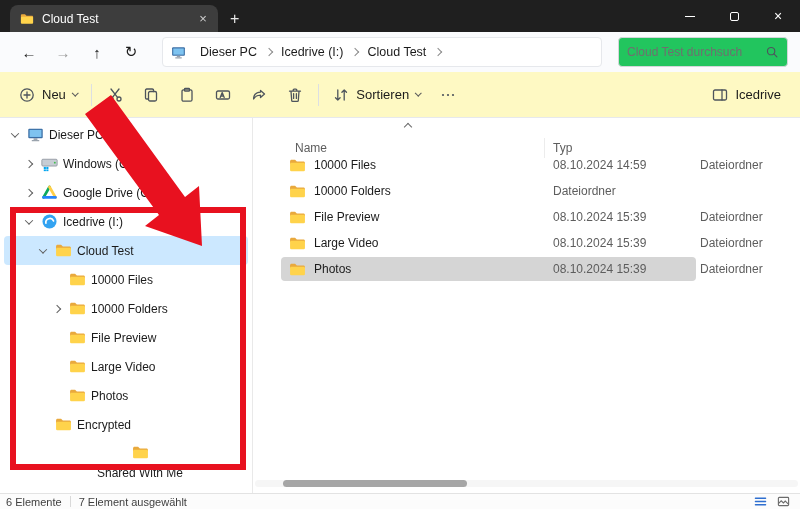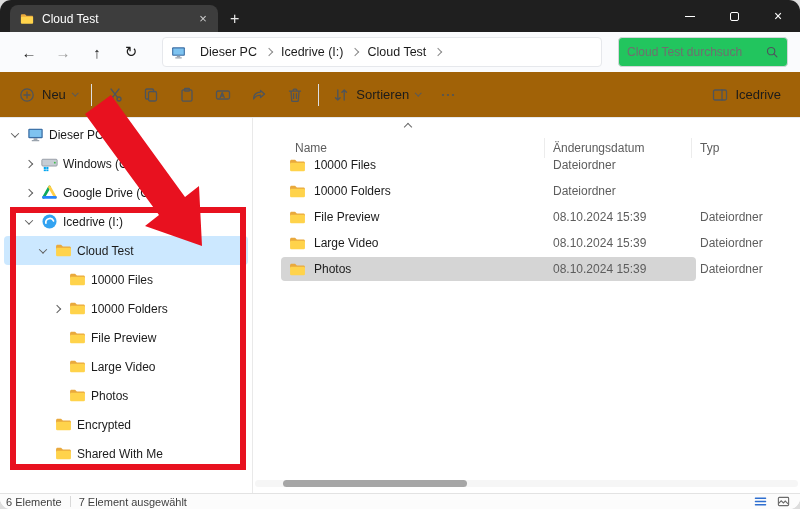--- a/index.html
+++ b/index.html
@@ -1,20 +1,20 @@
 <!DOCTYPE html>
 <html style="--tree-selected: #cce8ff; --row-selected: #d5d5d5; --annotation: #e8111f;"><head>
 <meta charset="utf-8">
 <style>
   * { box-sizing: border-box; margin: 0; padding: 0; }
   html,body { background:#ddd; }
   .app {
     width: 800px; height: 509px; position: relative; overflow: hidden;
     background: #fff; font-family: "Liberation Sans", "DejaVu Sans", sans-serif;
-    font-size: 12px; color: #1b1b1b; user-select: none; border-radius: 11px;
+    font-size: 12px; color: #1b1b1b; user-select: none;
   }
 
   
   .titlebar { height: 32px; background: #1f1f1f; display: flex; align-items: flex-end; }
   .tab { height: 27px; width: 208px; margin-left: 10px; background: #3d3d3d;
     border-radius: 8px 8px 0 0; display: flex; align-items: center; gap: 8px;
     padding: 0 6px 0 10px; color: #fff; }
   .tab-label { flex: 1; font-size: 12px; white-space: nowrap; overflow: hidden; }
   .tab-close { color: #cfcfcf; font-size: 13px; width: 18px; height: 18px;
     display: flex; align-items: center; justify-content: center; border-radius: 4px; }
@@ -34,21 +34,21 @@
     padding: 0 8px; gap: 2px; overflow: hidden; }
   .crumb { padding: 3px 6px; border-radius: 3px; font-size: 12.5px; white-space: nowrap; }
   .crumb-sep { margin: 0 3px; color: #8a8a8a; }
   .search-box { width: 170px; height: 30px; border: 1px solid #d4d6da; border-radius: 4px;
     background: #22c55e; display: flex; align-items: center; padding: 0 8px; }
   .search-box input { border: none; outline: none; background: transparent; flex: 1;
     font: inherit; font-size: 12px; color: #333; min-width: 0; }
   .search-box input::placeholder { color: #6f6f6f; }
 
   
-  .toolbar { height: 46px; background: #a16207; border-bottom: 1px solid #e7e9ec;
+  .toolbar { height: 46px; background: #fef9c3; border-bottom: 1px solid #e7e9ec;
     display: flex; align-items: center; padding: 0 10px; text-align: right; }
   .tbtn { display: flex; align-items: center; gap: 7px; padding: 0 9px; height: 34px;
     border-radius: 5px; font-size: 13px; color: #1b1b1b; white-space: nowrap; }
   .icon-btn { width: 36px; justify-content: center; padding: 0; }
   .tb-divider { width: 1px; height: 22px; background: #dcdfe3; margin: 0 5px; }
   .details-btn { margin-left: auto; }
 
   svg.tico { width: 16px; height: 16px; flex: none; stroke: #4d545c; fill: none;
     stroke-width: 1.3; stroke-linecap: round; stroke-linejoin: round; }
 
@@ -374,21 +374,21 @@
           <div class="tree-row" data-name="sidebar-item-encrypted" style="padding-left: 32px;">
     <span class="chev-slot" data-name="tree-chevron-slot"></span>
     <span class="tree-icon" data-name="folder-icon">
               <svg viewBox="0 0 16 16">
                 <path d="M1 4c0-.8.6-1.4 1.4-1.4h3.3l1.7 1.7h6.2c.8 0 1.4.6 1.4 1.4v.8H1z" fill="#e9a93d"></path>
                 <rect x="1" y="5.3" width="14" height="8.2" rx="1.2" fill="#ffd34b"></rect>
               </svg>
             </span>
     <span class="tree-label" data-name="tree-item-label">Encrypted</span>
   </div>
-          <div class="tree-row" data-name="sidebar-item-shared-with-me" style="padding-left: 32px;">
+          <div class="tree-row" data-name="sidebar-item-shared-with-me" style="padding-left: 32px; flex-direction: column;">
     <span class="chev-slot" data-name="tree-chevron-slot"></span>
     <span class="tree-icon" data-name="folder-icon">
               <svg viewBox="0 0 16 16">
                 <path d="M1 4c0-.8.6-1.4 1.4-1.4h3.3l1.7 1.7h6.2c.8 0 1.4.6 1.4 1.4v.8H1z" fill="#e9a93d"></path>
                 <rect x="1" y="5.3" width="14" height="8.2" rx="1.2" fill="#ffd34b"></rect>
               </svg>
             </span>
     <span class="tree-label" data-name="tree-item-label">Shared With Me</span>
   </div>
           <div class="tree-row" data-name="sidebar-item-netzwerk" style="padding-left: 4px; margin-top: 39px;">
@@ -402,35 +402,35 @@
                 <path d="M1.8 8h12.4M2.7 4.8h10.6M2.7 11.2h10.6"></path>
               </svg>
             </span>
     <span class="tree-label" data-name="tree-item-label">Netzwerk</span>
   </div>
         </div>
     </div>
     <div class="main" data-name="file-list-pane">
       <div class="cols-header" data-name="column-headers">
         <span class="col col-name" data-name="column-header-name">Name</span>
-        <span class="col col-date" data-name="column-header-modified">Änderungsdatum</span>
         <span class="col col-type" data-name="column-header-type">Typ</span>
         <span class="chev chev-up sort-ind" data-name="sort-ascending-icon"></span>
       </div>
       <div class="file-rows" data-name="file-list-rows">
           <div class="file-row" data-name="file-row-10000-files">
     <span class="cell cell-name" data-name="file-name-cell">
       <span class="tree-icon" data-name="folder-icon">
                 <svg viewBox="0 0 16 16">
                   <path d="M1 4c0-.8.6-1.4 1.4-1.4h3.3l1.7 1.7h6.2c.8 0 1.4.6 1.4 1.4v.8H1z" fill="#e9a93d"></path>
                   <rect x="1" y="5.3" width="14" height="8.2" rx="1.2" fill="#ffd34b"></rect>
                 </svg>
               </span>
       <span class="fname" data-name="file-name">10000 Files</span>
     </span>
+    <span class="cell cell-date" data-name="file-modified-cell">08.10.2024 14:59</span>
     <span class="cell cell-type" data-name="file-type-cell">Dateiordner</span>
   </div>
           <div class="file-row" data-name="file-row-10000-folders">
     <span class="cell cell-name" data-name="file-name-cell">
       <span class="tree-icon" data-name="folder-icon">
                 <svg viewBox="0 0 16 16">
                   <path d="M1 4c0-.8.6-1.4 1.4-1.4h3.3l1.7 1.7h6.2c.8 0 1.4.6 1.4 1.4v.8H1z" fill="#e9a93d"></path>
                   <rect x="1" y="5.3" width="14" height="8.2" rx="1.2" fill="#ffd34b"></rect>
                 </svg>
               </span>

